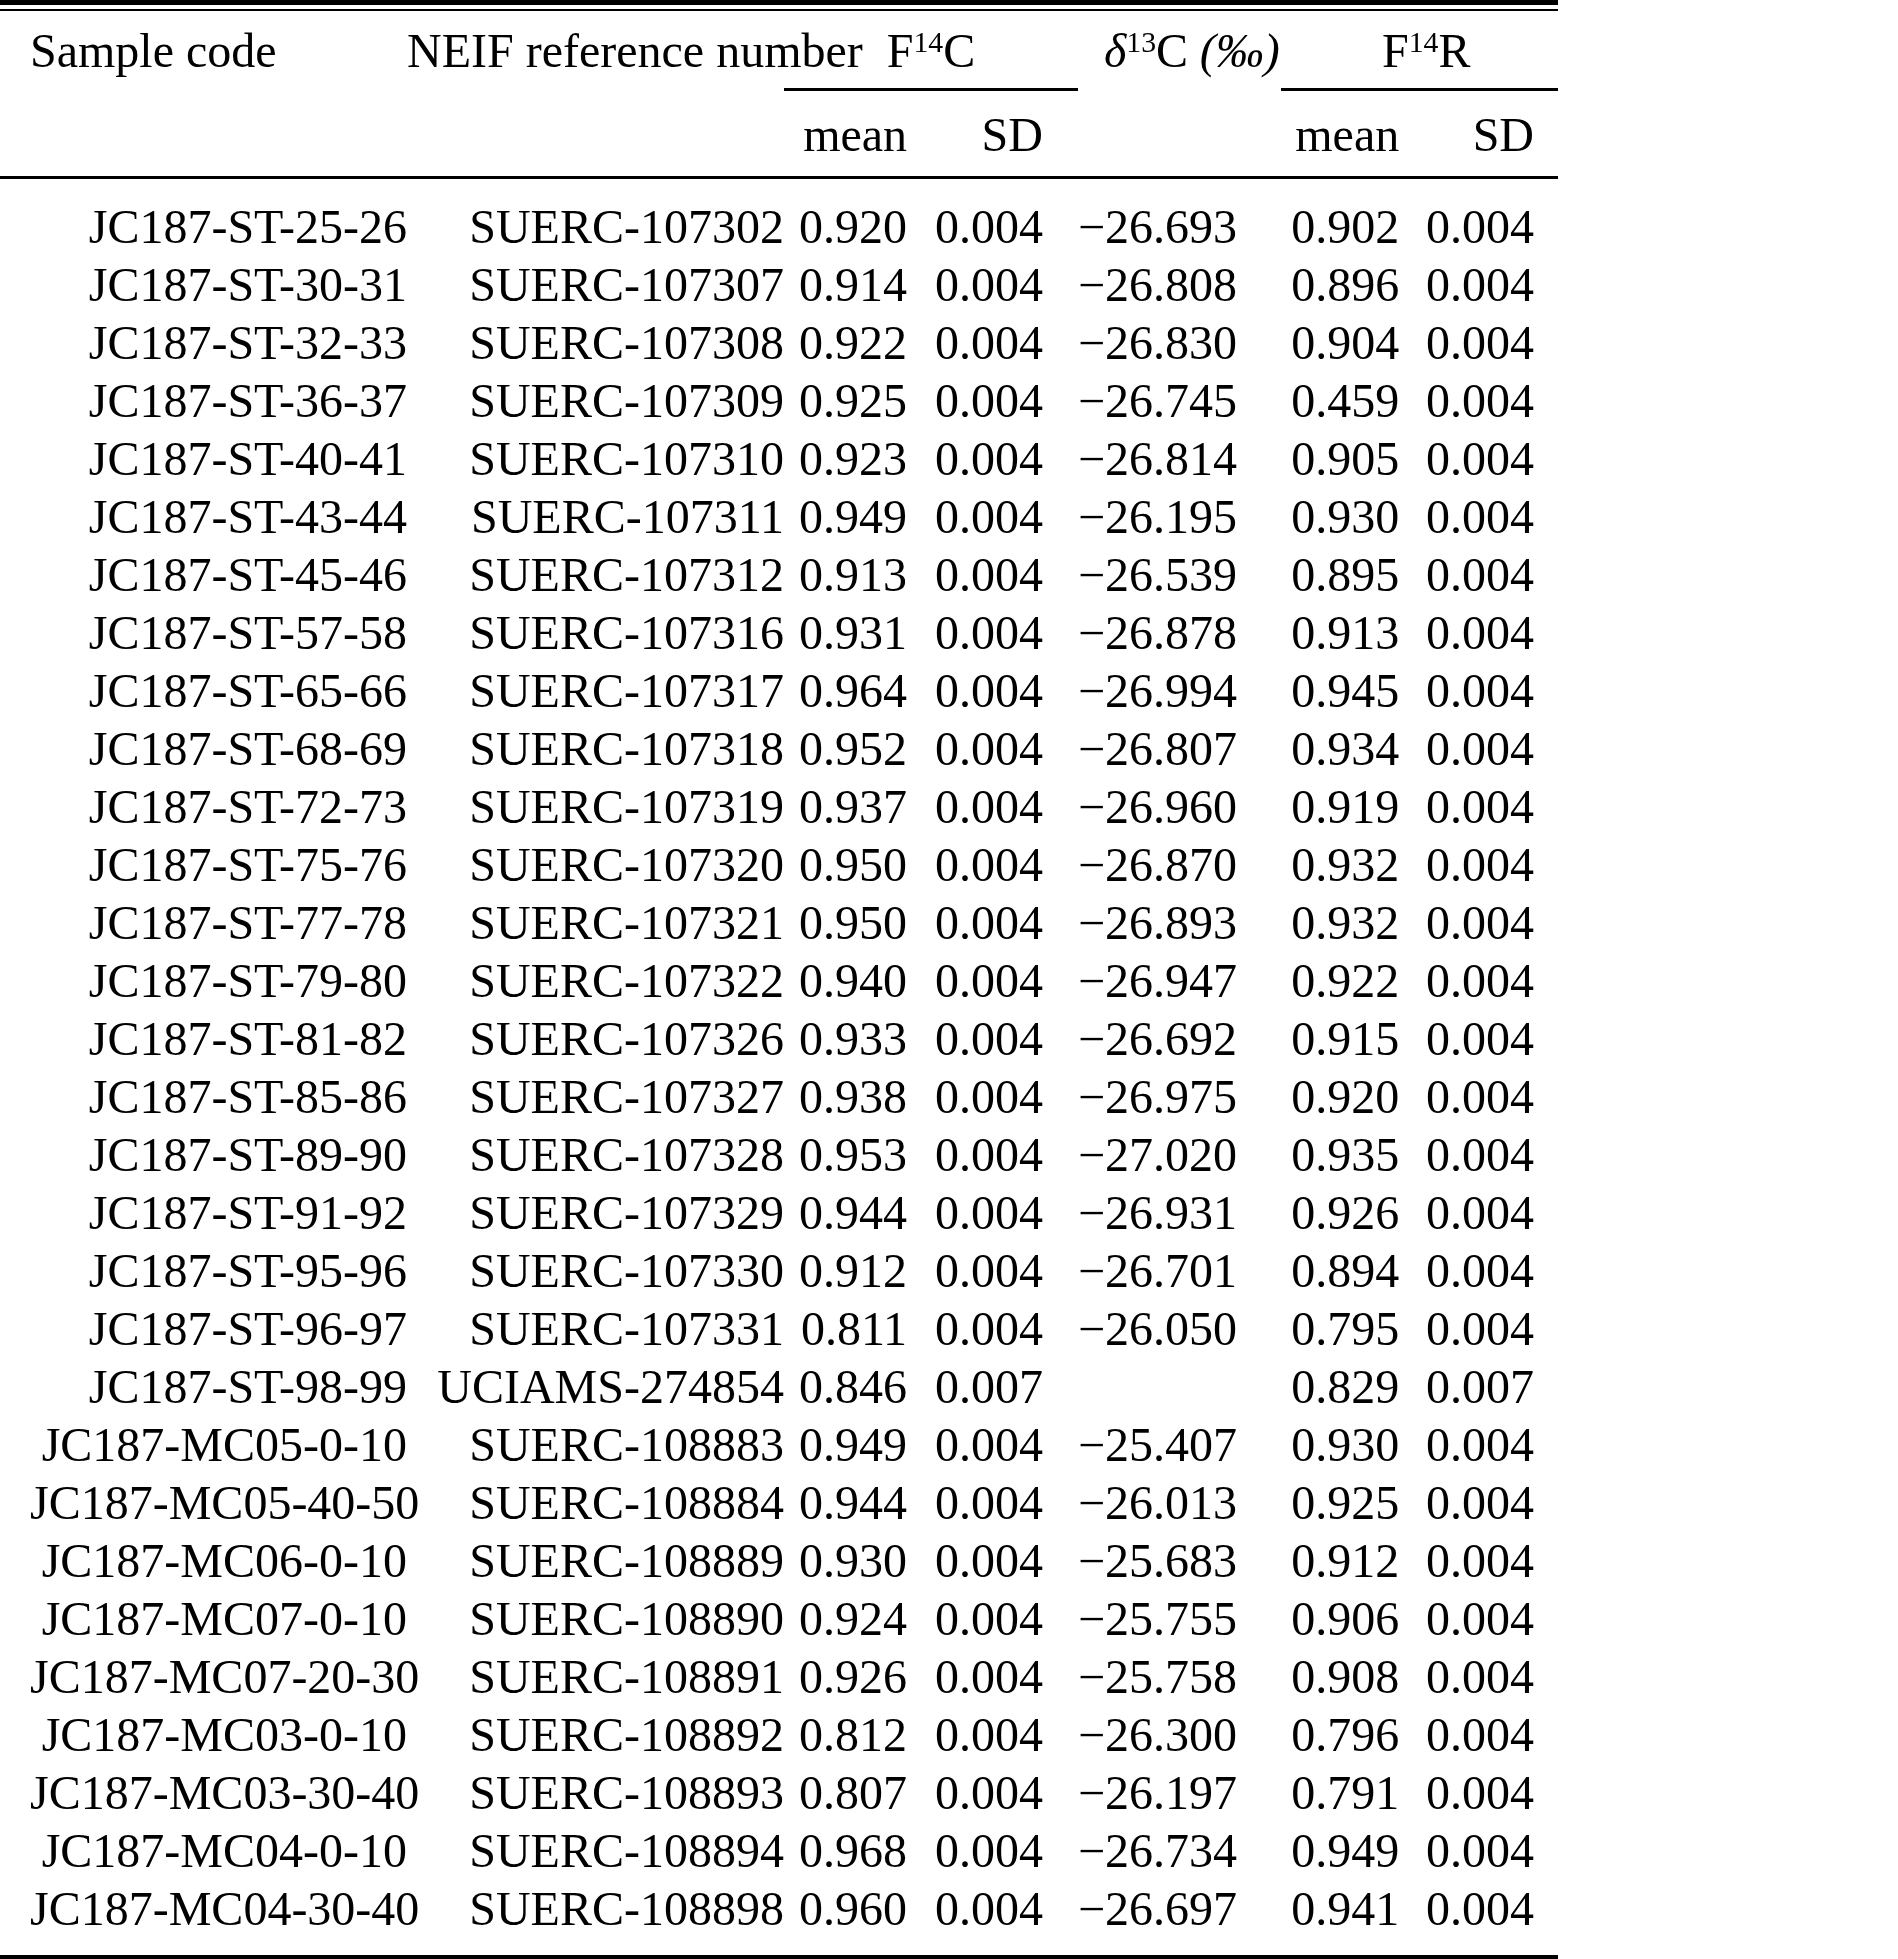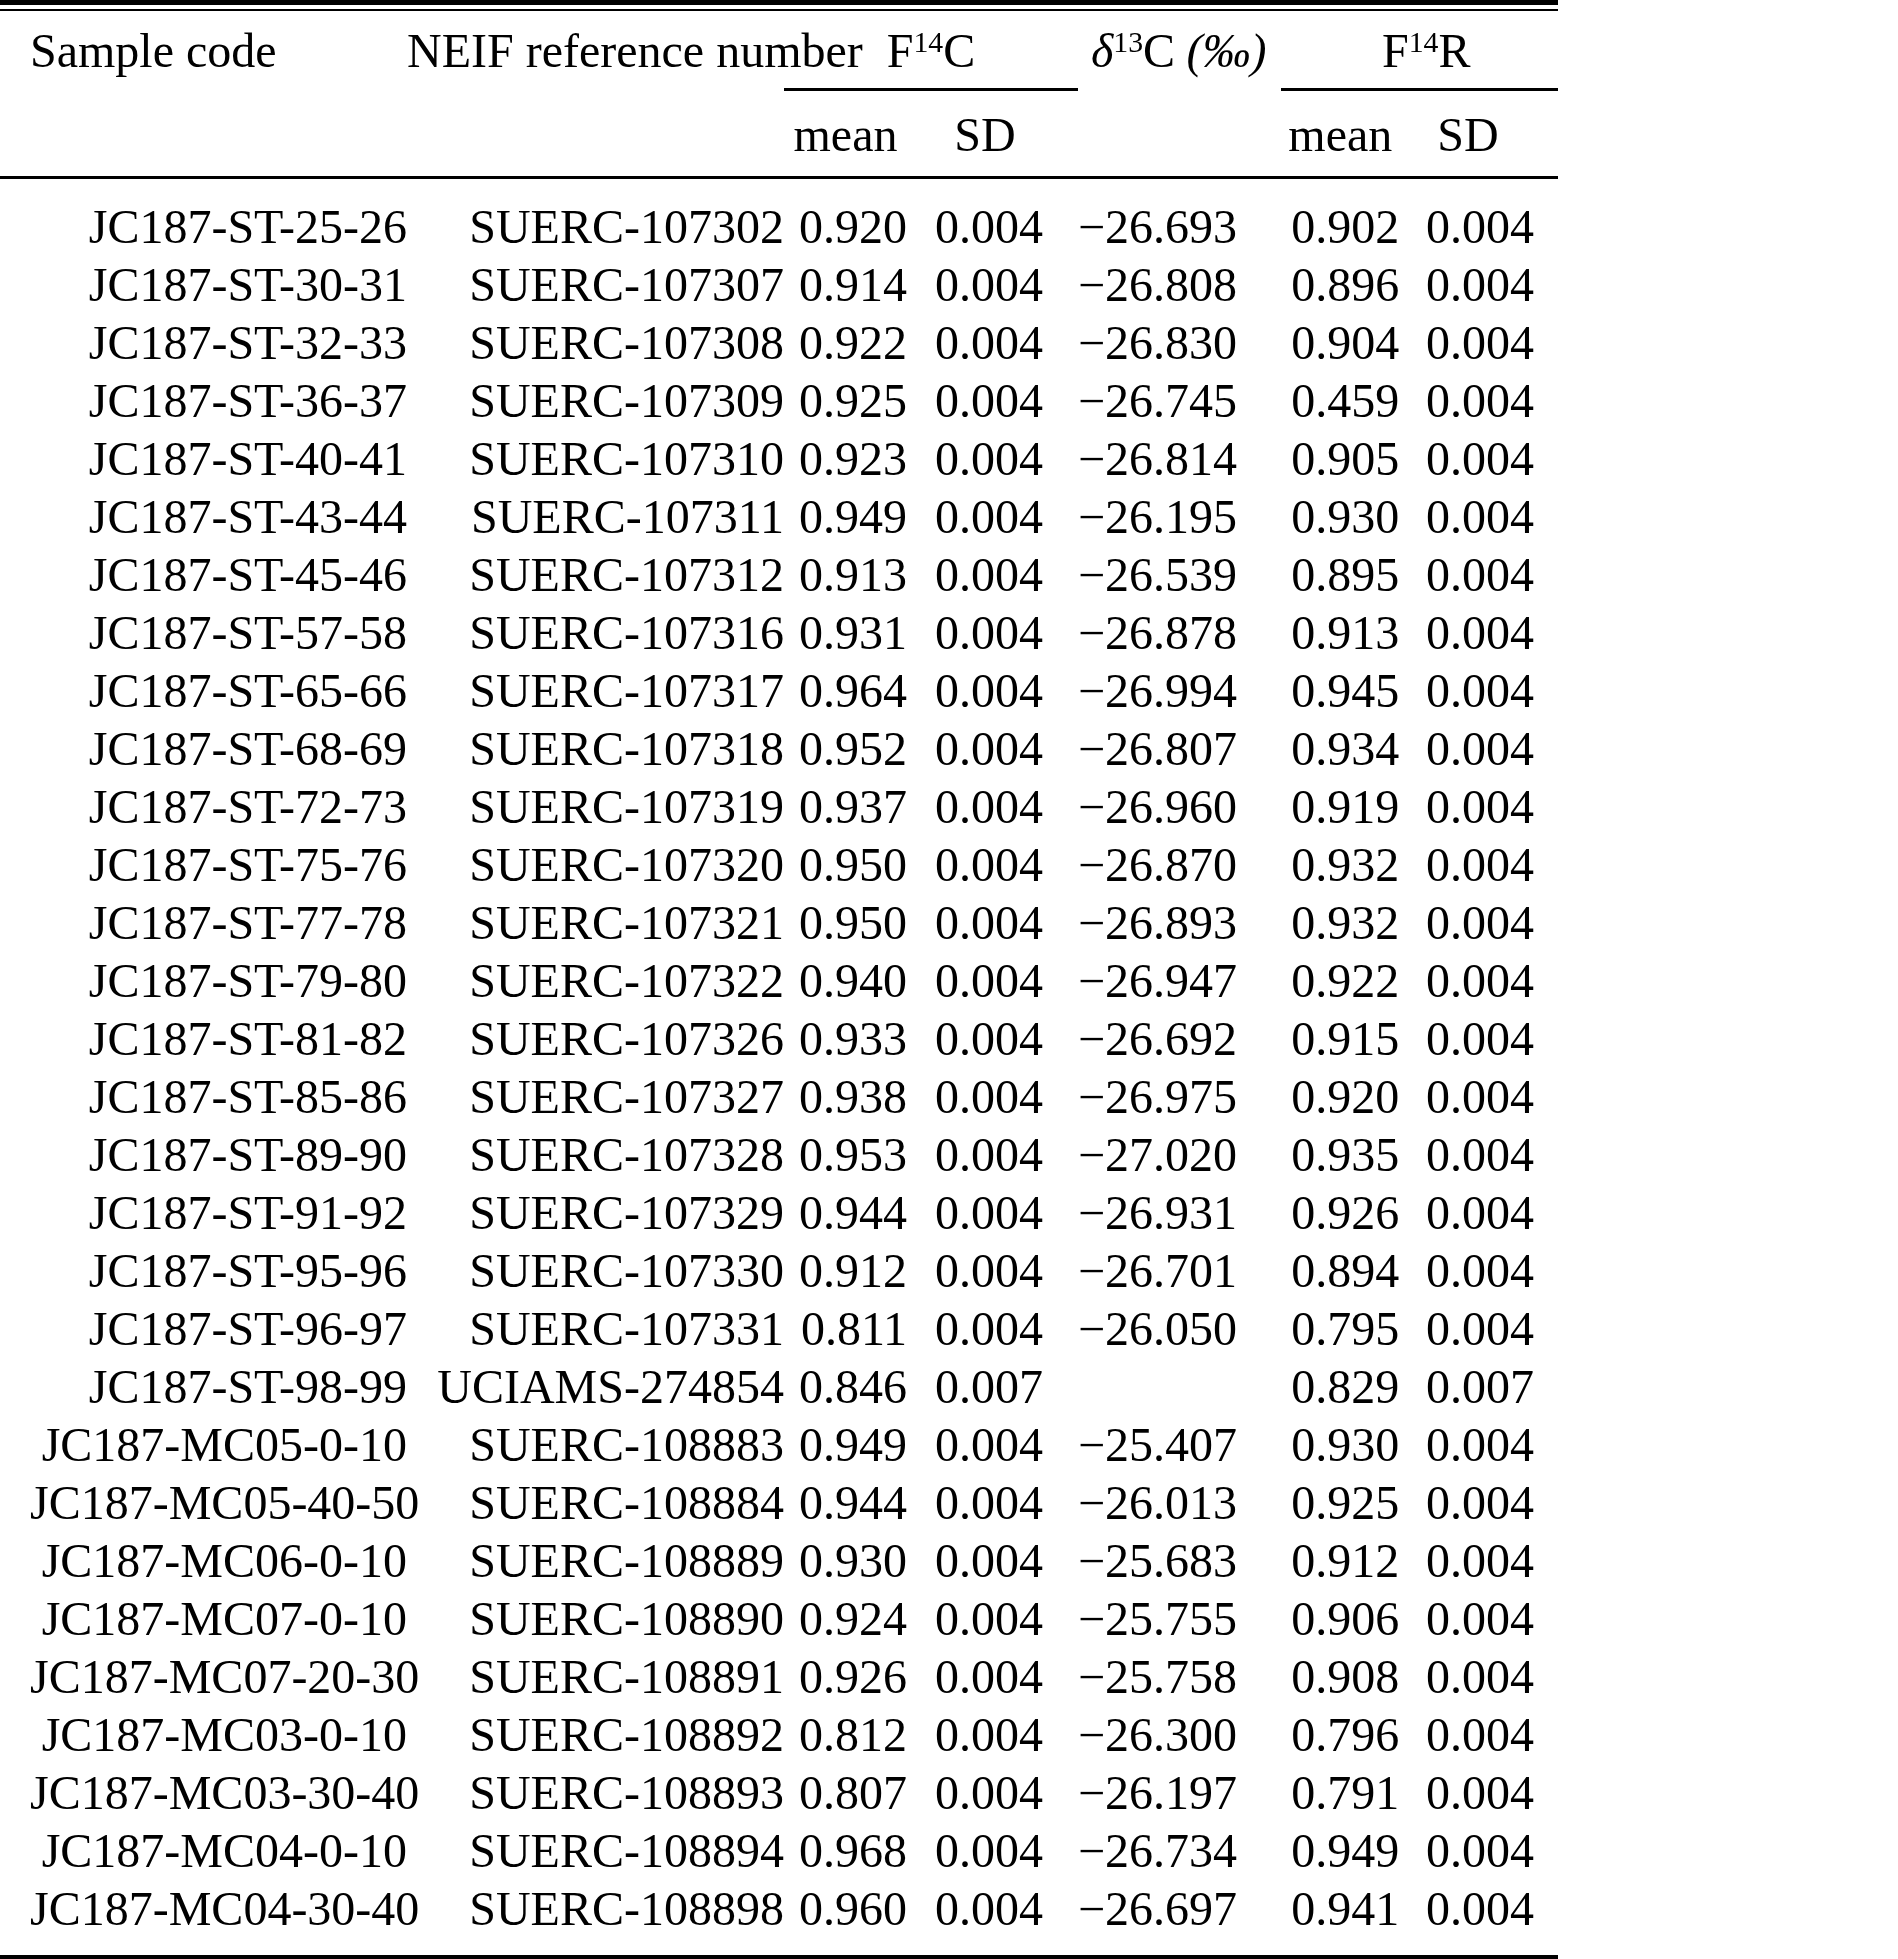--- a/index.html
+++ b/index.html
@@ -56,26 +56,28 @@
     text-align: left;
     border-bottom: 3.7px solid #000000;
   }
   th.head-sample { padding-left: 30px; }
   th.group-head {
     text-align: center;
     border-bottom: 3.7px solid #000000; 
   }
   th.group-head-f14r { padding-left: 13px; }
   th.head-d13c {
+    text-align: right;
     padding-right: 1.8px;
     border-bottom: 3.7px solid #000000;
   }
   tr.hrow2 th {
     height: 88px;
     padding-top: 20px;
+    text-align: right;
     border-bottom: 3.7px solid #000000;
   }
 
   
   .pr3 { padding-right: 20px; }
   .pr4 { padding-right: 35px; }
   .pr5 { padding-right: 46px; }
   .pr6 { padding-right: 2.8px;  }
   .pr7 { padding-right: 24px; }
 

